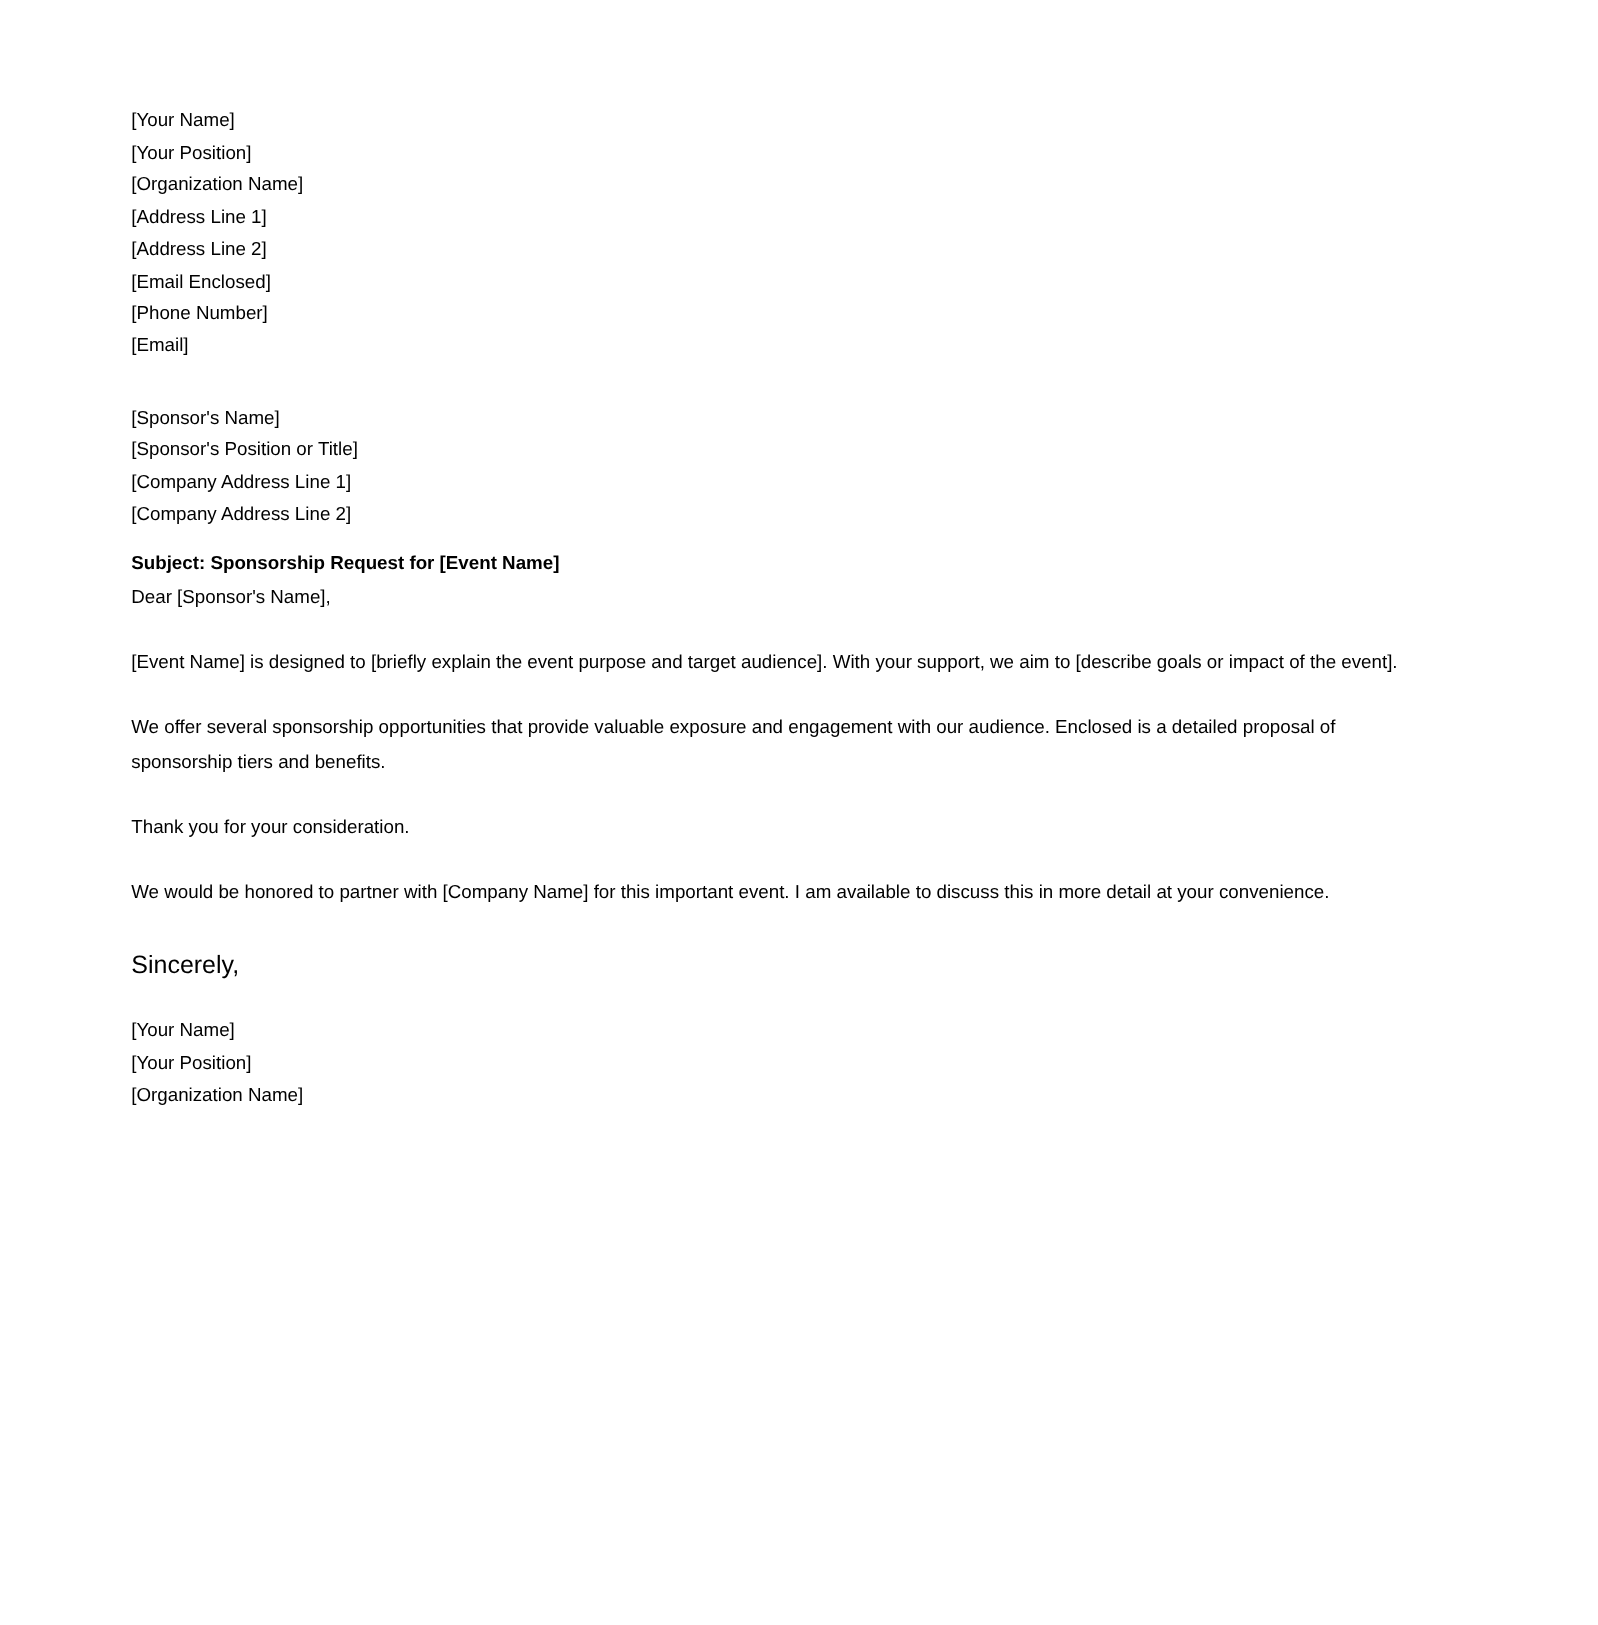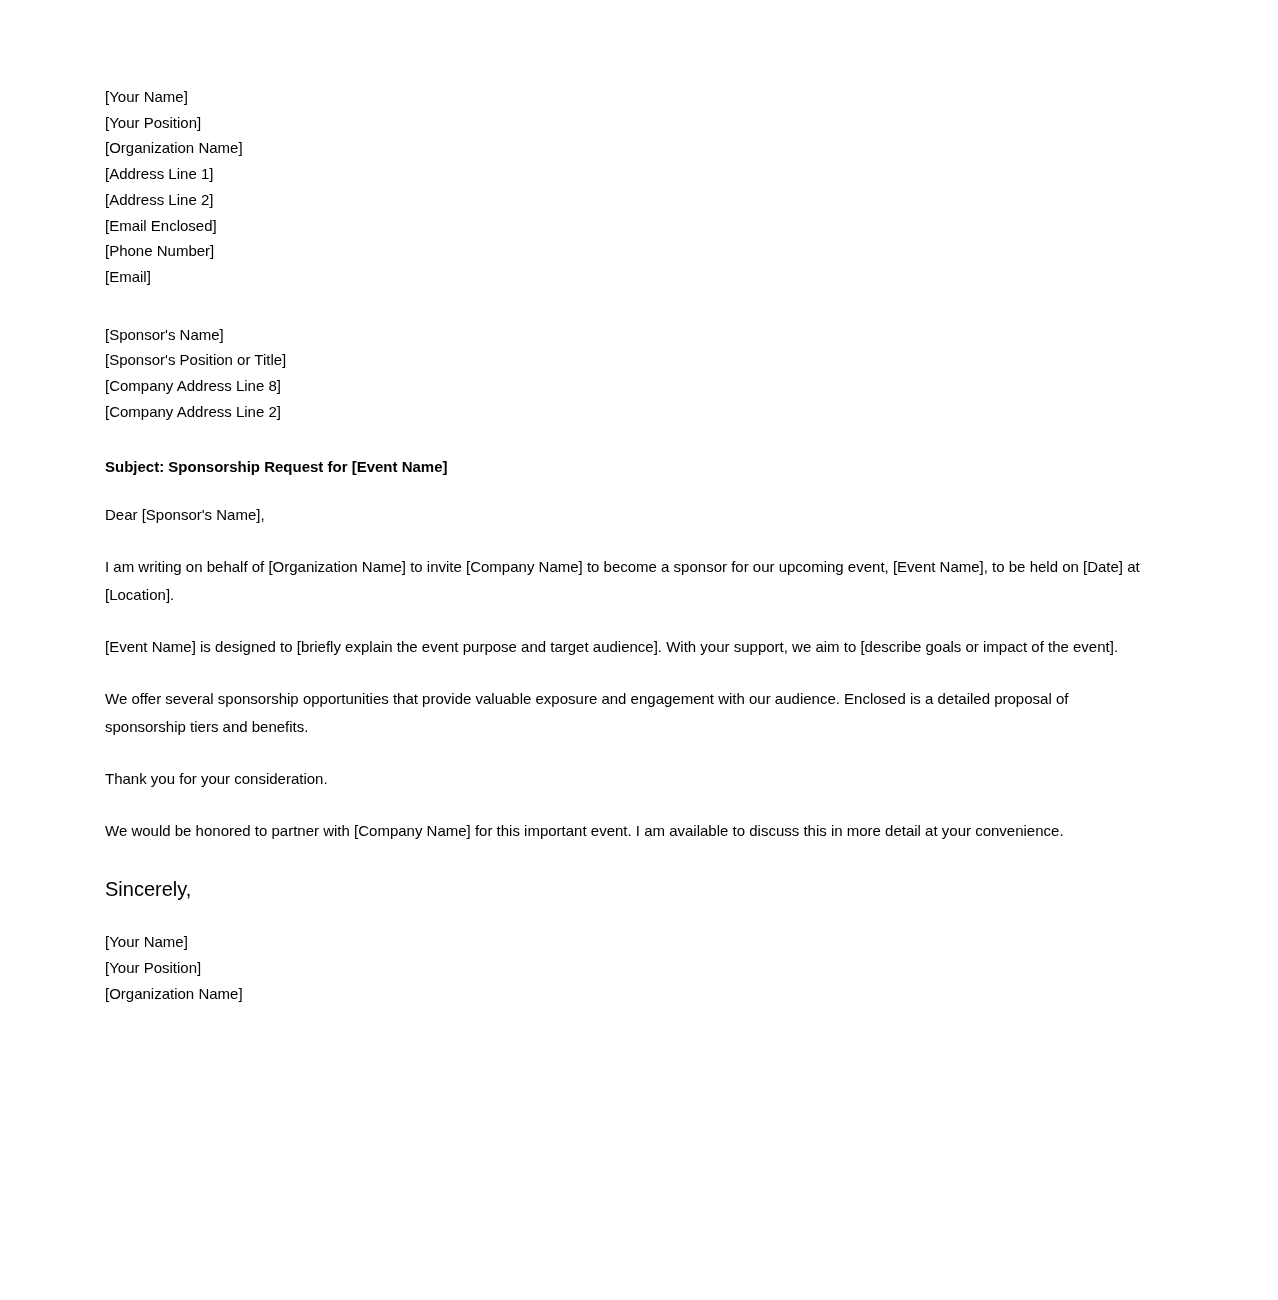--- a/index.html
+++ b/index.html
@@ -33,27 +33,26 @@
     white-space: pre;
   }
   .block-gap {
     height: 32px;
   }
   
   .subject {
     font-size: 15px;
     line-height: 25.7px;
     font-weight: bold;
-    margin-top: 30px;
+    margin-top: 14px;
   }
   
   .salutation {
     font-size: 15px;
     line-height: 28px;
-    margin-top: 21px;
   }
   .para {
     font-size: 15px;
     line-height: 28px;
     margin-top: 24px;
     text-align: left;
   }
   .closing {
     font-size: 20px;
     line-height: 28px;
@@ -83,29 +82,28 @@
       <div class="line">[Email Enclosed]</div>
       <div class="line">[Phone Number]</div>
       <div class="line">[Email]</div>
     </div>
 
     <div class="block-gap"></div>
 
     <div class="addr-block">
       <div class="line">[Sponsor's Name]</div>
       <div class="line">[Sponsor's Position or Title]</div>
-      <div class="line">[Company Address Line 8]</div>
+      <div class="line">[Company Address Line 1]</div>
       <div class="line">[Company Address Line 2]</div>
     </div>
 
     <div class="subject">Subject: Sponsorship Request for [Event Name]</div>
 
     <div class="salutation">Dear [Sponsor's Name],</div>
 
-    <p class="para">I am writing on behalf of [Organization Name] to invite [Company Name] to become a sponsor for our upcoming event, [Event Name], to be held on [Date] at [Location].</p>
     <p class="para">[Event Name] is designed to [briefly explain the event purpose and target audience]. With your support, we aim to [describe goals or impact of the event].</p>
     <p class="para">We offer several sponsorship opportunities that provide valuable exposure and engagement with our audience. Enclosed is a detailed proposal of sponsorship tiers and benefits.</p>
     <p class="para">Thank you for your consideration.</p>
     <p class="para">We would be honored to partner with [Company Name] for this important event. I am available to discuss this in more detail at your convenience.</p>
 
     <div class="closing">Sincerely,</div>
 
     <div class="sign-block">
       <div class="line">[Your Name]</div>
       <div class="line">[Your Position]</div>

